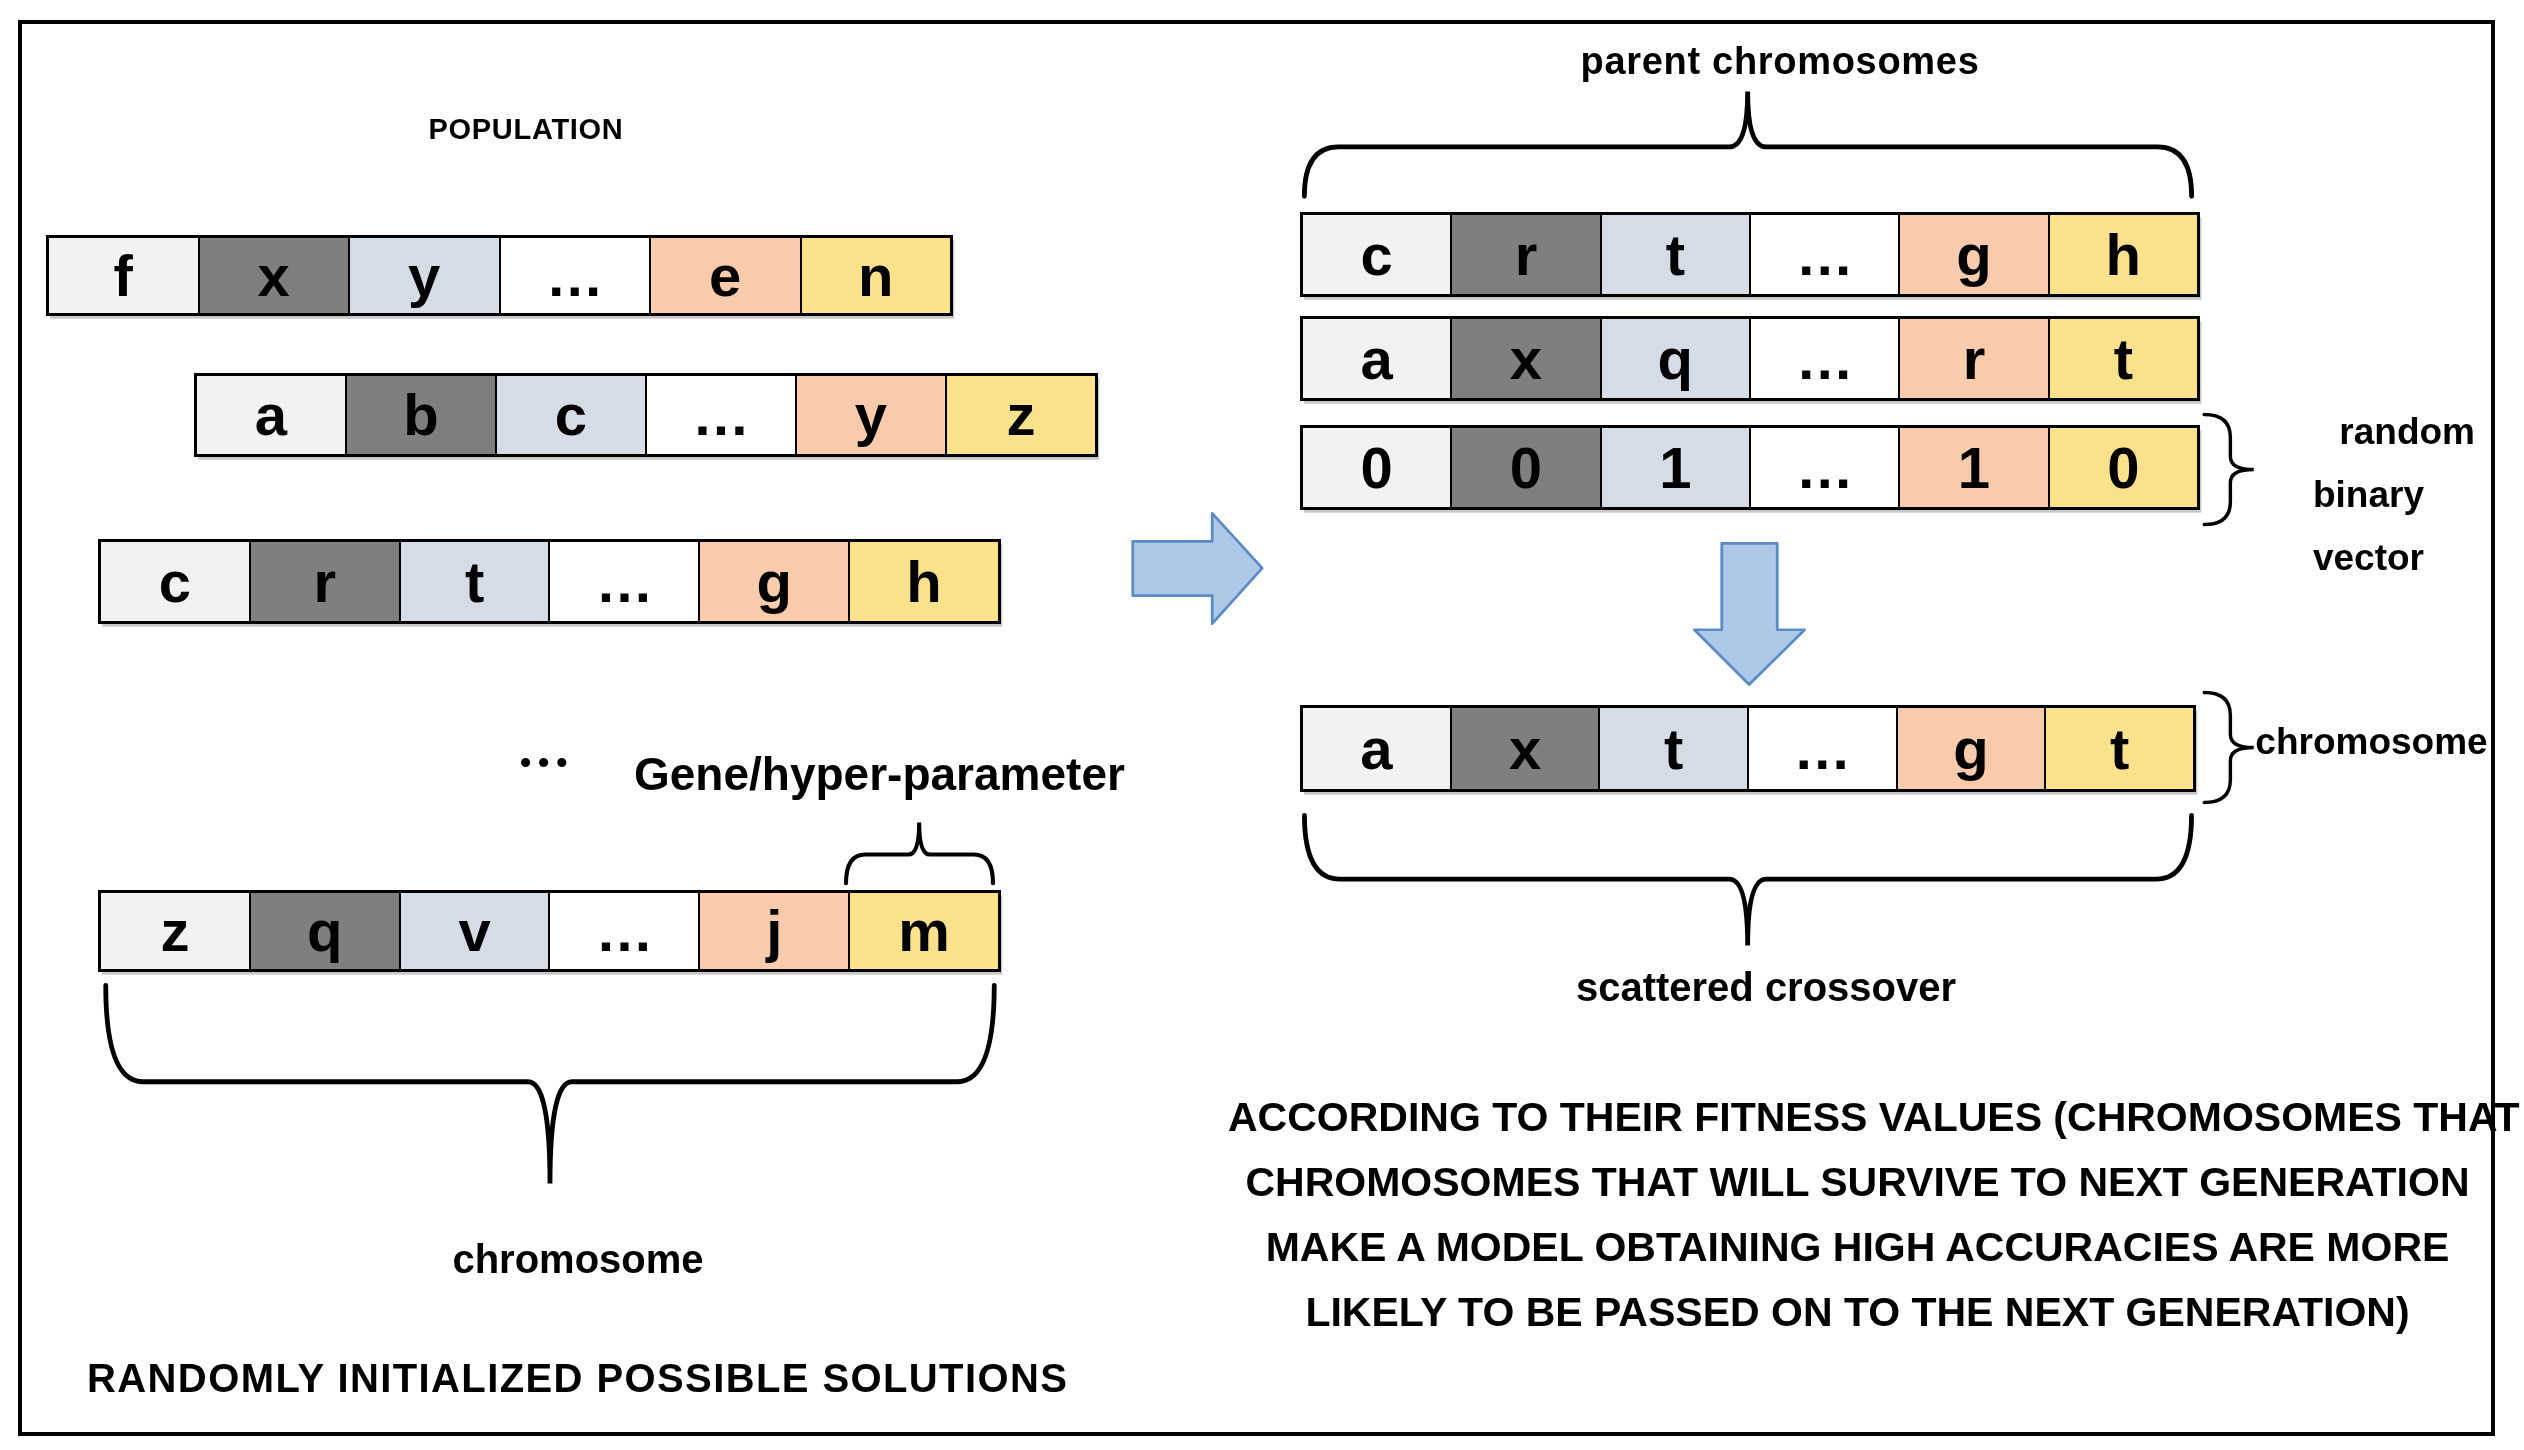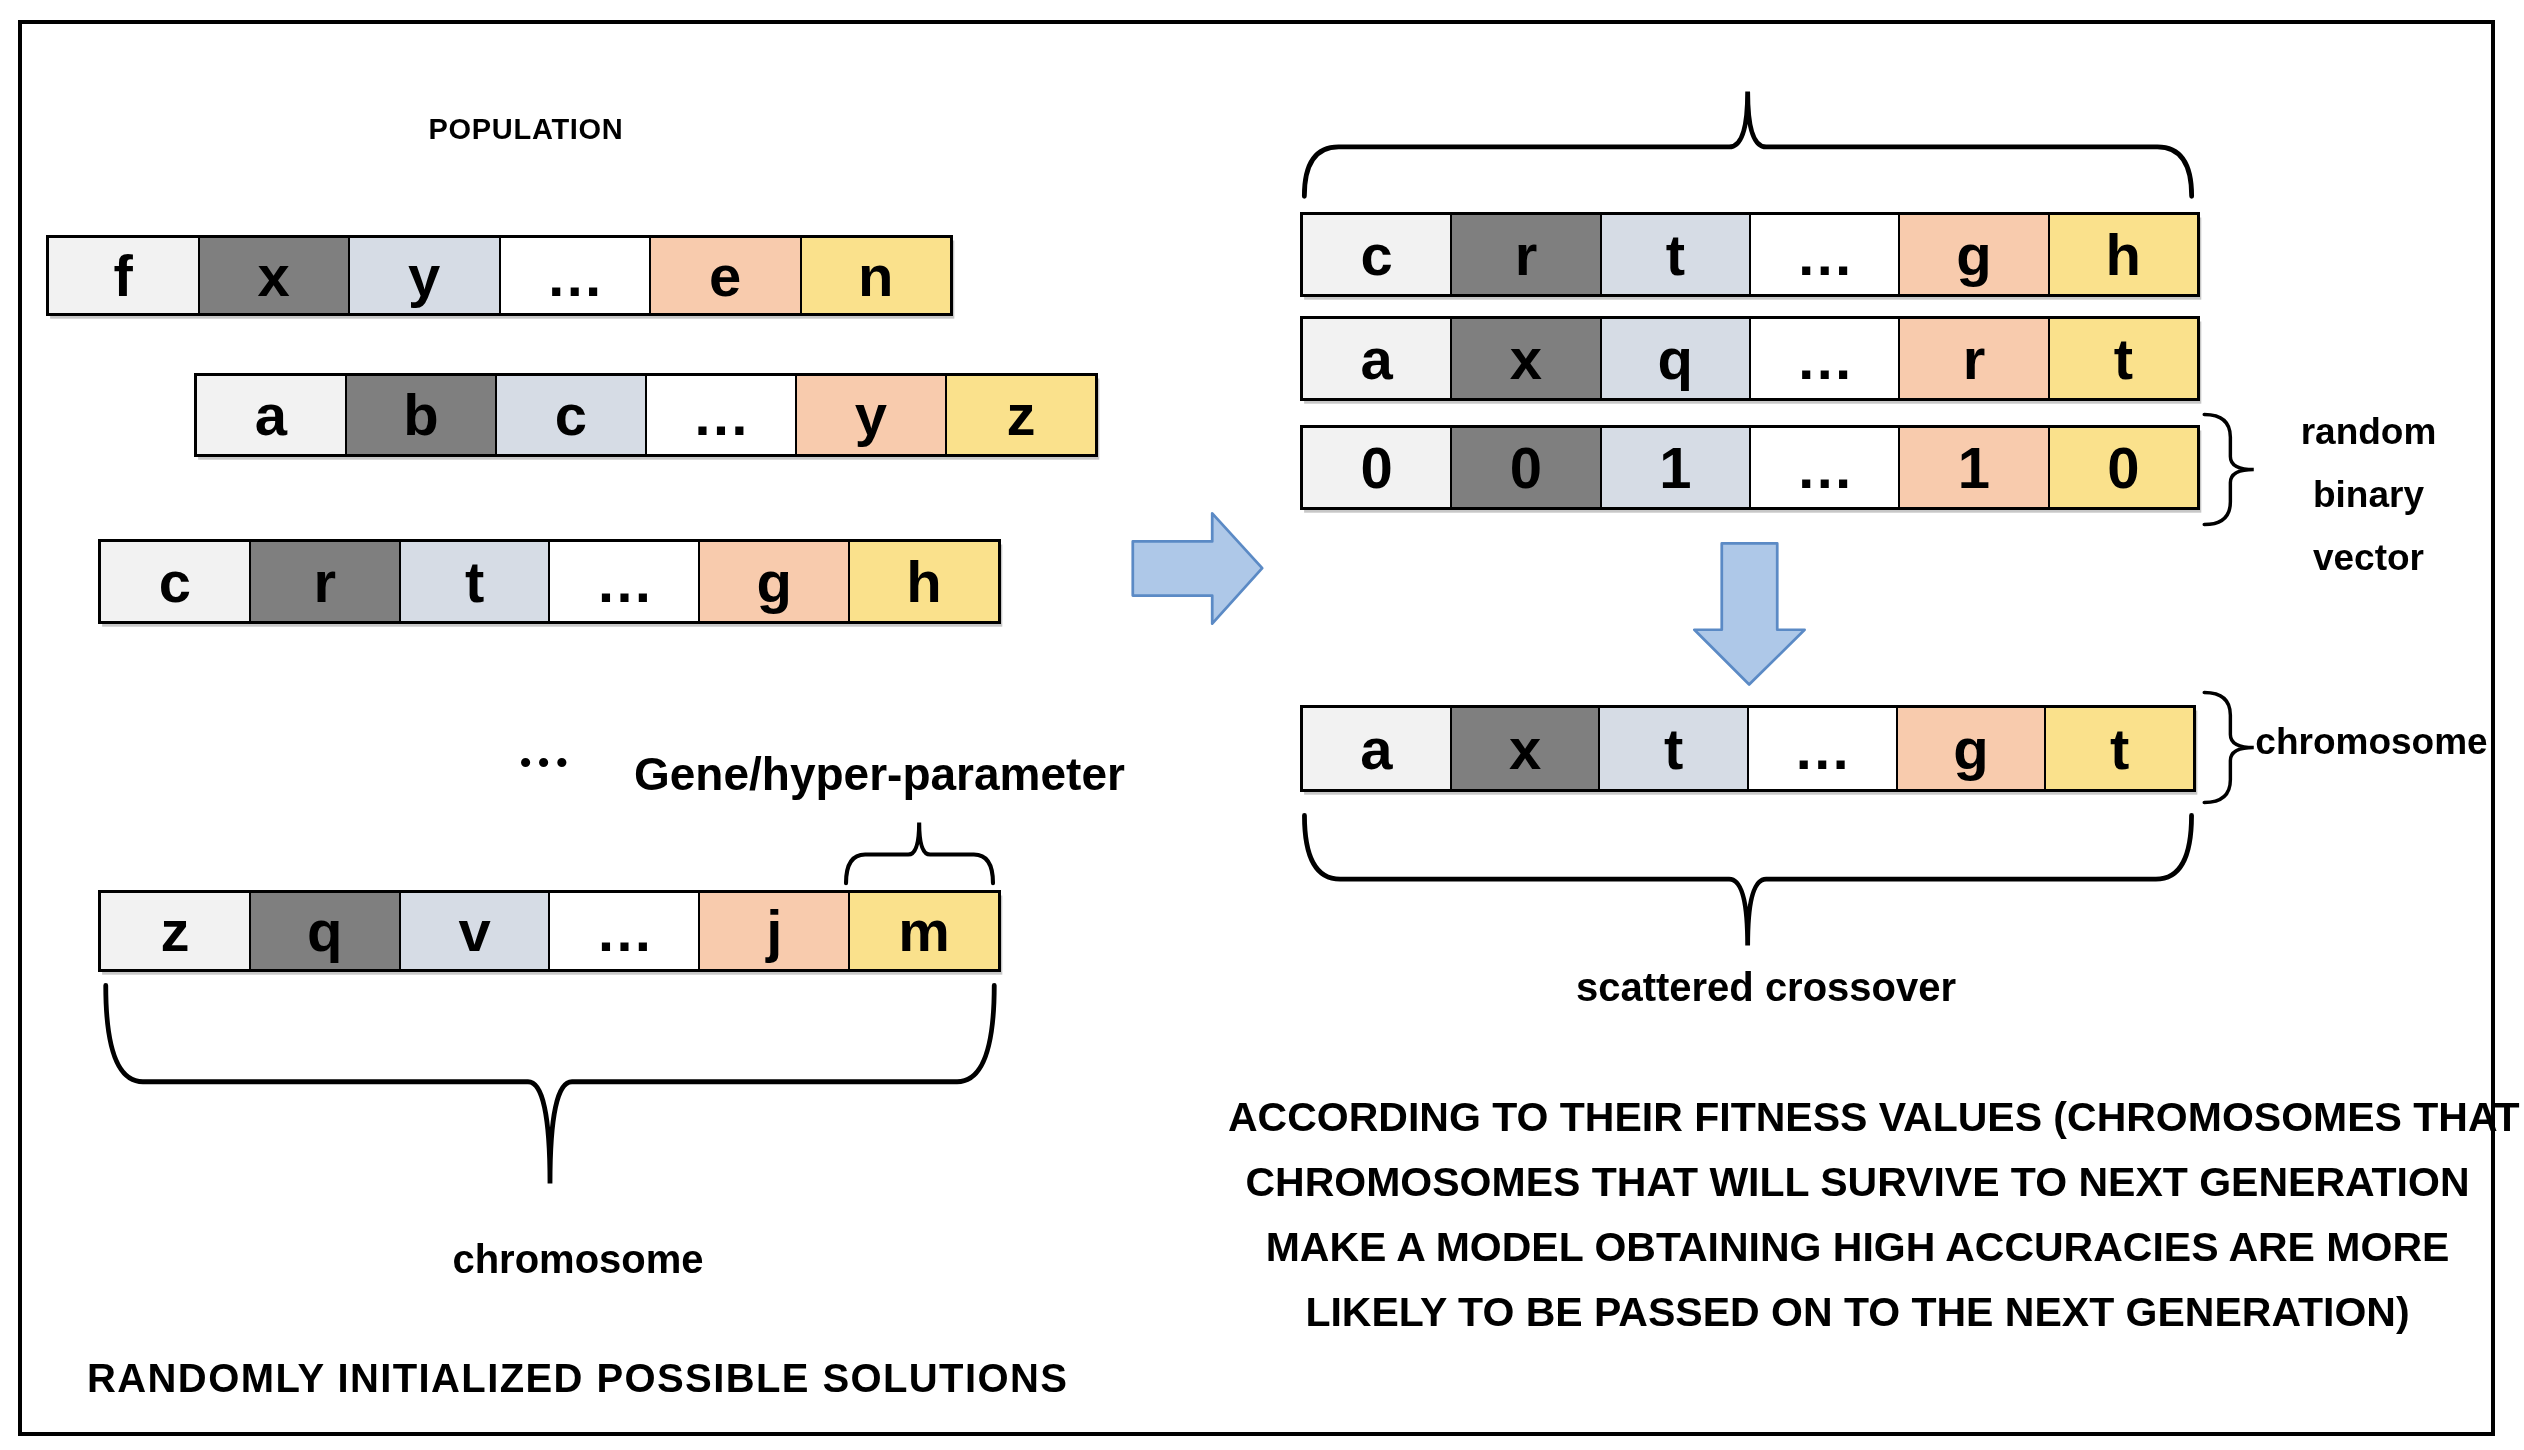--- a/index.html
+++ b/index.html
@@ -76,20 +76,21 @@
   </svg>
 
   <div class="abs lbl center" style="left:372px;top:1237px;width:412px;font-size:40px;">chromosome</div>
 
   <div class="abs lbl" style="left:87px;top:1356px;font-size:40px;letter-spacing:1.4px;">RANDOMLY INITIALIZED POSSIBLE SOLUTIONS</div>
 
   <svg class="abs arrow" style="left:1131px;top:512px;" width="133" height="113" viewBox="0 0 193 165">
     <polygon points="2,43 118,43 118,2 191,82 118,163 118,122 2,122"></polygon>
   </svg>
 
+  <div class="abs lbl center" style="left:1505px;top:40px;width:550px;font-size:38px;letter-spacing:0.7px;">parent chromosomes</div>
 
   <svg class="abs brace" style="left:1300px;top:88px;" width="896" height="111" viewBox="0 0 1303 162">
     <path d="M 4 158 Q 4 86 54 86 L 624 86 Q 651 86 651 5 Q 651 86 678 86 L 1249 86 Q 1299 86 1299 158" stroke-width="7"></path>
   </svg>
 
   <div class="abs generow" style="left:1300px;top:212px;width:900px;height:85px;">
       <div class="cell" style="background: rgb(242, 242, 242);">c</div>
       <div class="cell" style="background: rgb(127, 127, 127);">r</div>
       <div class="cell" style="background: rgb(214, 220, 229);">t</div>
       <div class="cell" style="background: rgb(255, 255, 255);">…</div>
@@ -113,21 +114,21 @@
       <div class="cell" style="background: rgb(255, 255, 255);">…</div>
       <div class="cell" style="background: rgb(248, 203, 173);">1</div>
       <div class="cell" style="background: rgb(250, 225, 140);">0</div>
     </div>
 
   <svg class="abs brace" style="left:2200px;top:411px;" width="58" height="117" viewBox="0 0 84 170">
     <path d="M 6 5 Q 44 5 44 38 L 44 66 Q 44 85 78 85 Q 44 85 44 104 L 44 132 Q 44 165 6 165" stroke-width="5"></path>
   </svg>
 
   <div class="abs" style="left:2262px;top:400px;width:213px;">
-    <div class="lbl center" style="font-size:37px;line-height:63px;">random</div>
+    <div class="lbl center" style="font-size:37px;line-height:63px;text-align:right;">random</div>
     <div class="lbl center" style="font-size:37px;line-height:63px;">binary</div>
     <div class="lbl center" style="font-size:37px;line-height:63px;">vector</div>
   </div>
 
   <svg class="abs arrow" style="left:1693px;top:542px;" width="113" height="144" viewBox="0 0 165 210">
     <polygon points="42,2 123,2 123,128 163,128 82,208 2,128 42,128"></polygon>
   </svg>
 
   <div class="abs generow" style="left:1300px;top:705px;width:896px;height:87px;">
       <div class="cell" style="background: rgb(242, 242, 242);">a</div>

